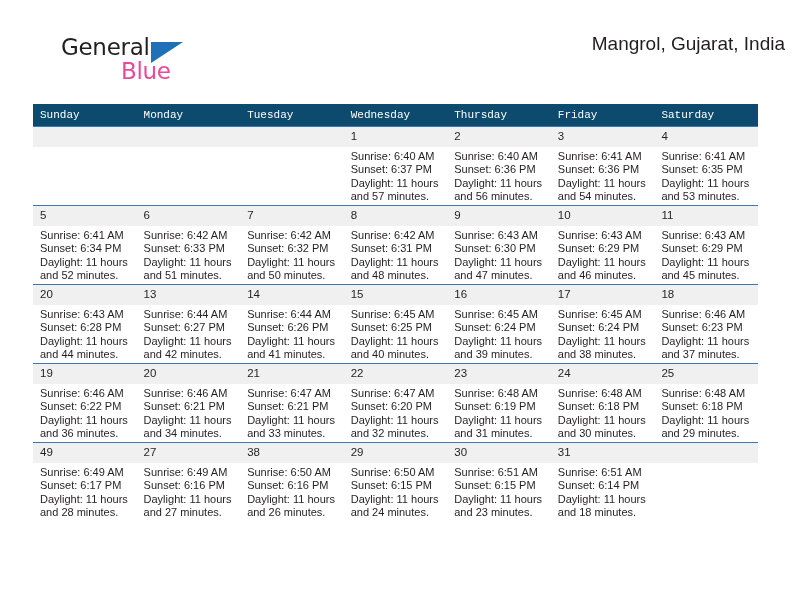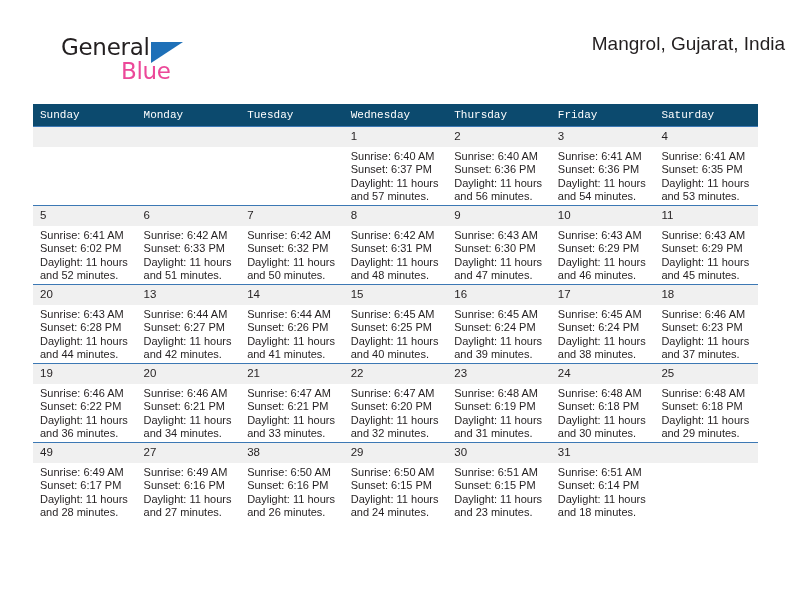--- a/index.html
+++ b/index.html
@@ -217,21 +217,21 @@
               <div>Sunset: 6:35 PM</div>
               <div class="daylight-line">Daylight: 11 hours and 53 minutes.</div>
             </div>
           </td>
         </tr>
         <tr class="week-row">
           <td>
             <div class="daynum">5</div>
             <div class="cell-body">
               <div>Sunrise: 6:41 AM</div>
-              <div>Sunset: 6:02 PM</div>
+              <div>Sunset: 6:34 PM</div>
               <div class="daylight-line">Daylight: 11 hours and 52 minutes.</div>
             </div>
           </td>
           <td>
             <div class="daynum">6</div>
             <div class="cell-body">
               <div>Sunrise: 6:42 AM</div>
               <div>Sunset: 6:33 PM</div>
               <div class="daylight-line">Daylight: 11 hours and 51 minutes.</div>
             </div>

